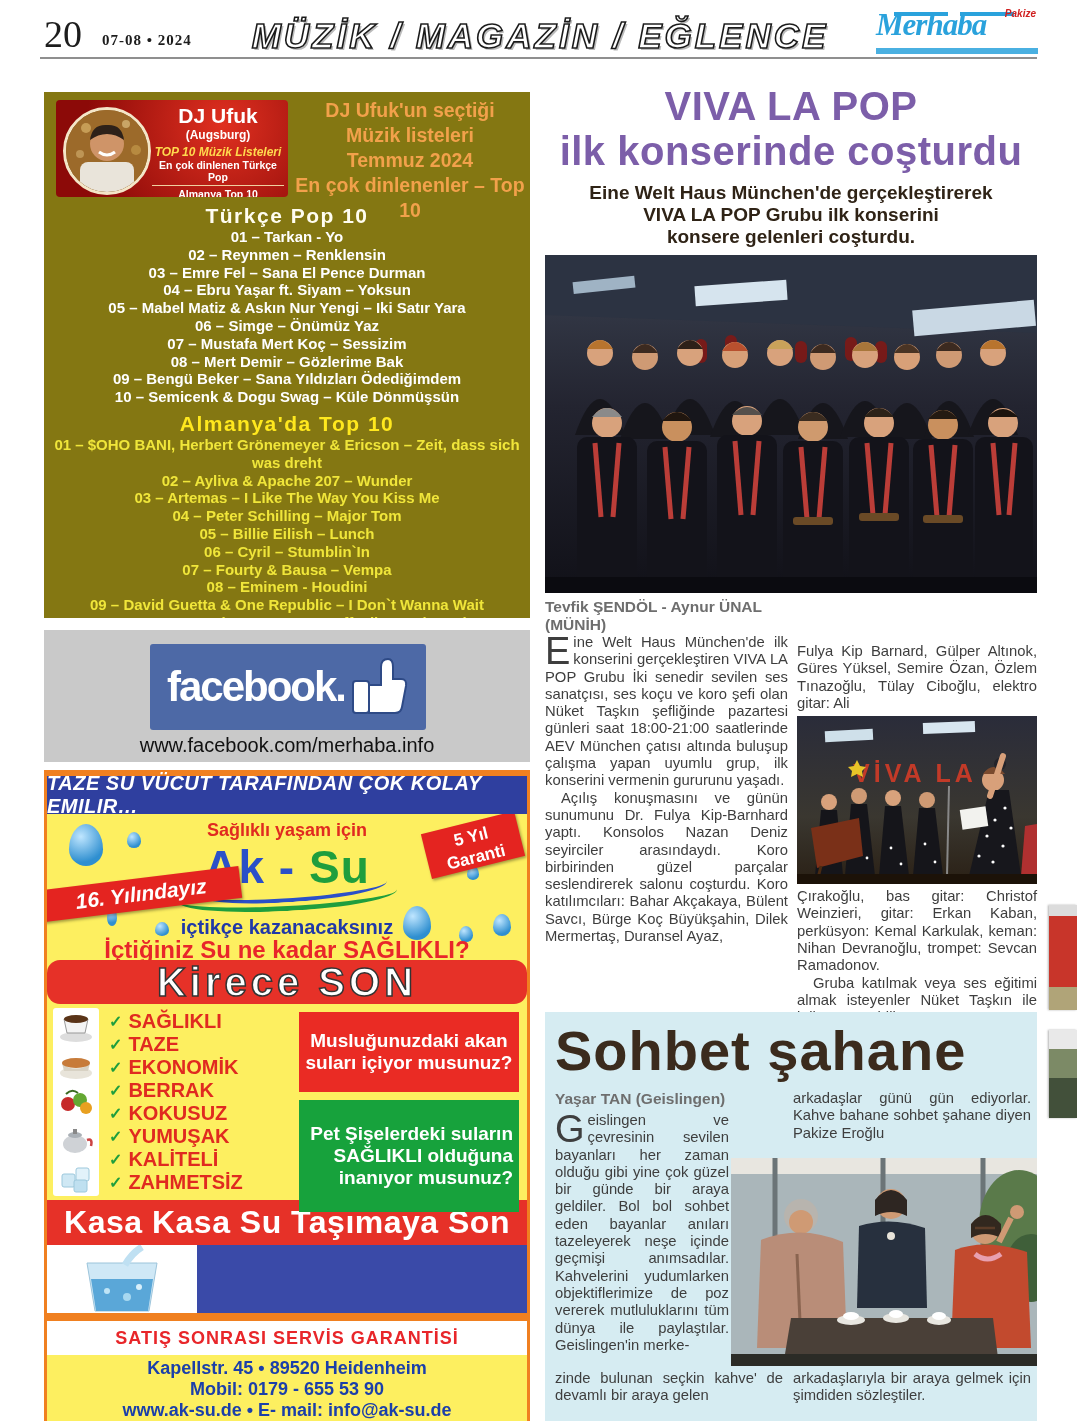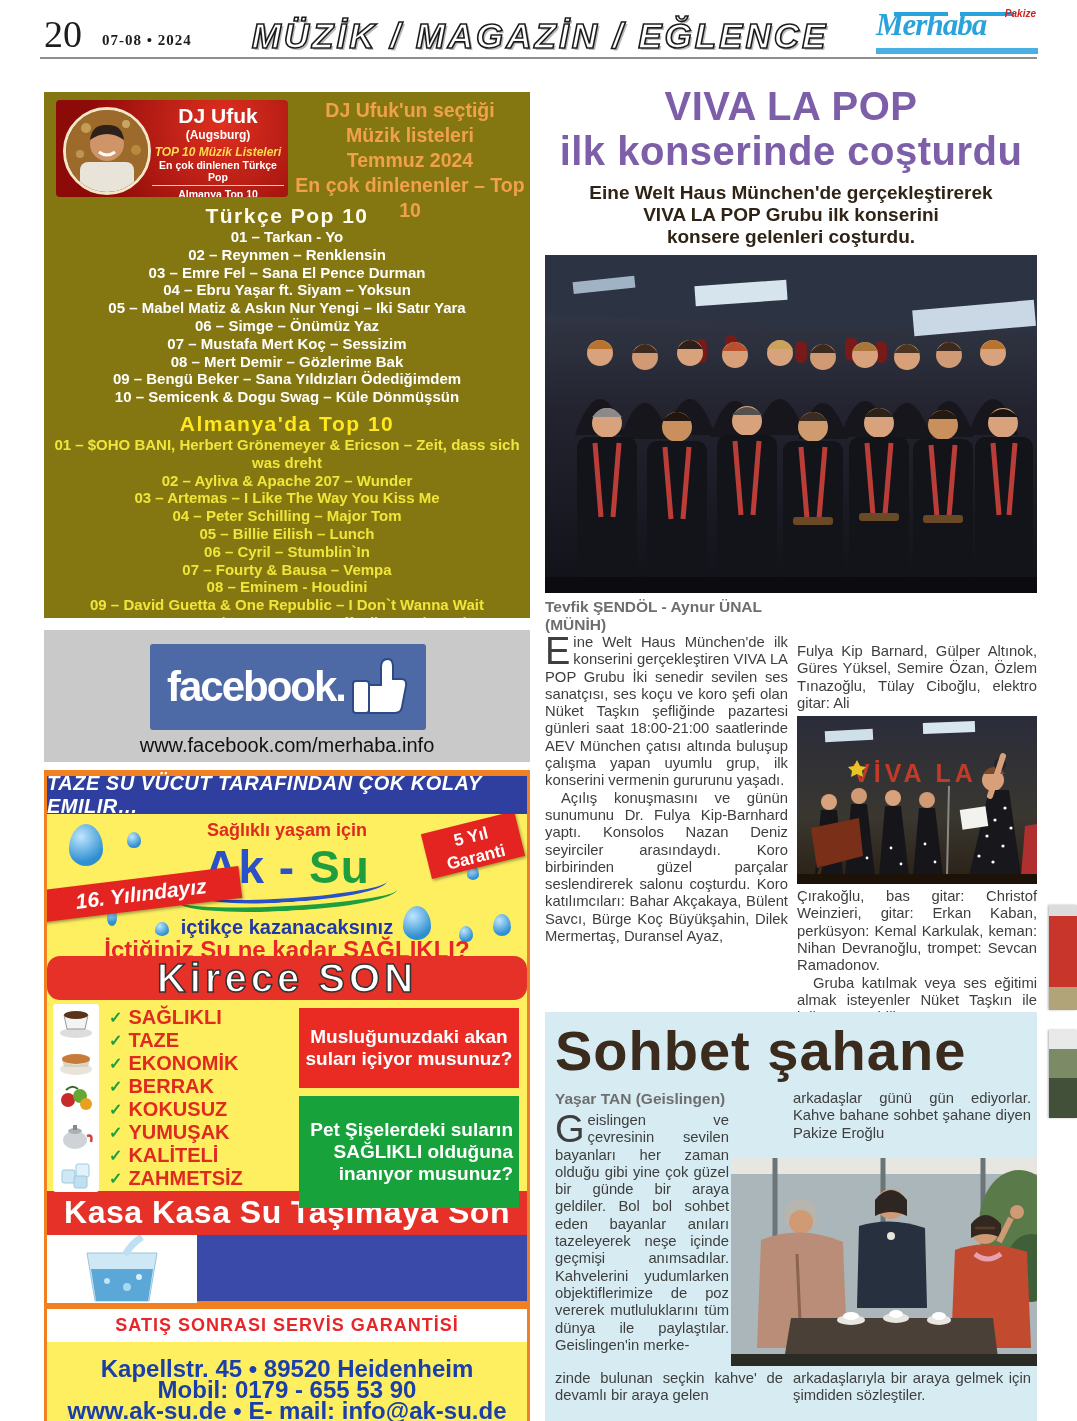--- a/index.html
+++ b/index.html
@@ -87,22 +87,22 @@
   .ask-green{position:absolute;left:252px;top:96px;width:220px;height:112px;background:#17a23c;color:#fff;
       font-weight:bold;font-size:19px;display:flex;align-items:center;justify-content:center;text-align:right;padding:0 6px;box-sizing:border-box;}
   .ak-kasa{height:46px;background:#e63128;color:#fff;display:flex;align-items:center;justify-content:center;
       font-weight:bold;font-size:32px;letter-spacing:.5px;}
   .ak-bullets{height:68px;background:#3a4aa8;position:relative;}
   .glass-wrap{position:absolute;left:0;top:0;width:150px;height:68px;background:#fff;}
   .bullet-lines{position:absolute;left:230px;top:4px;color:#fff;font-weight:bold;font-style:italic;font-size:18px;line-height:21px;}
   .ak-divider{height:8px;background:#f08020;}
   .ak-servis{height:34px;background:#fff;color:#e8262a;font-weight:bold;font-size:18px;letter-spacing:1px;
       display:flex;align-items:center;justify-content:center;}
-  .ak-footer{flex:1;background:#fdef60;color:#1b3faa;font-weight:bold;font-size:24px;line-height:21px;
-      text-align:center;padding-top:3px;margin-top:13px;}
+  .ak-footer{flex:1;background:#fdef60;color:#1b3faa;font-weight:bold;font-size:18px;line-height:21px;
+      text-align:center;padding-top:3px;}
 
   
   .viva{left:545px;top:84px;width:492px;}
   .viva-h{color:#7c5ea9;font-weight:900;font-size:40px;line-height:45px;text-align:center;letter-spacing:.5px;}
   .viva-sub{color:#2f2316;font-weight:bold;font-size:19px;line-height:22px;text-align:center;margin-top:8px;}
   .photo1{display:block;margin-top:7px;}
   .viva-cols{position:relative;margin-top:5px;height:440px;}
   .vcol1{position:absolute;left:0;top:0;width:243px;}
   .vcol2{position:absolute;left:252px;top:0;width:240px;margin-top:45px;}
   .byline{color:#6e6e6e;font-weight:bold;font-size:15.5px;line-height:18px;}

